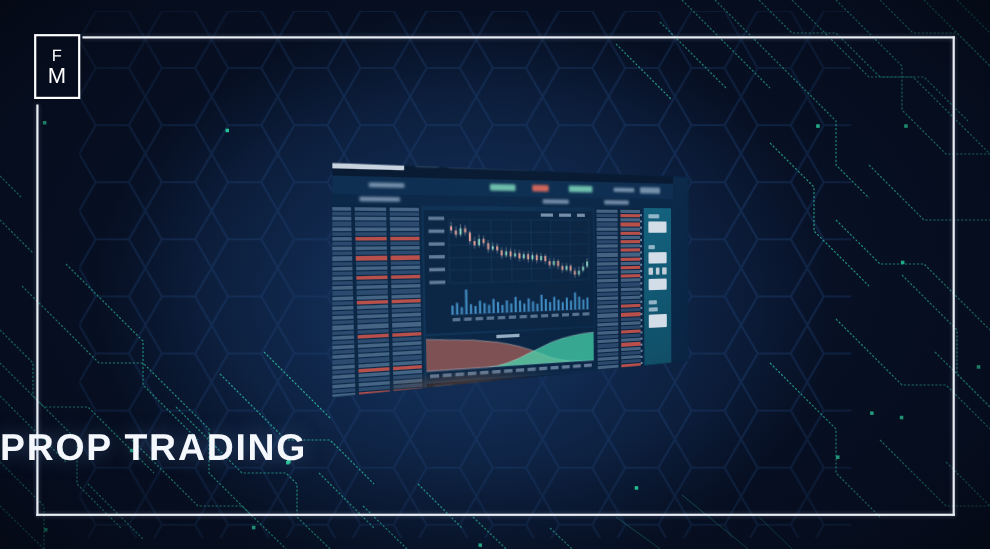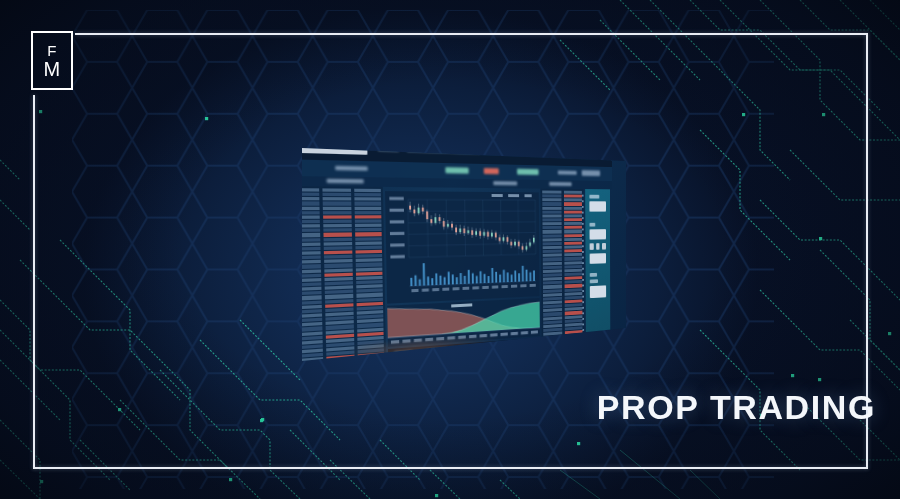--- a/index.html
+++ b/index.html
@@ -88,21 +88,21 @@
   }
   .logo-f { font-size: 15px; margin-bottom: 1px; }
   .logo-m { font-size: 20px; }
 
   
   .headline {
     position: absolute;
     left: 0;
     top: 388px;
     width: 876px;
-    text-align: right;
+    text-align: left;
     color: #f4f7fb;
     font-family: "Liberation Sans", sans-serif;
     font-weight: bold;
     font-size: 34px;
     letter-spacing: 1.6px;
     text-shadow: 0 0 18px rgba(120,170,230,0.35);
   }
 
   
   .screen-wrap {

